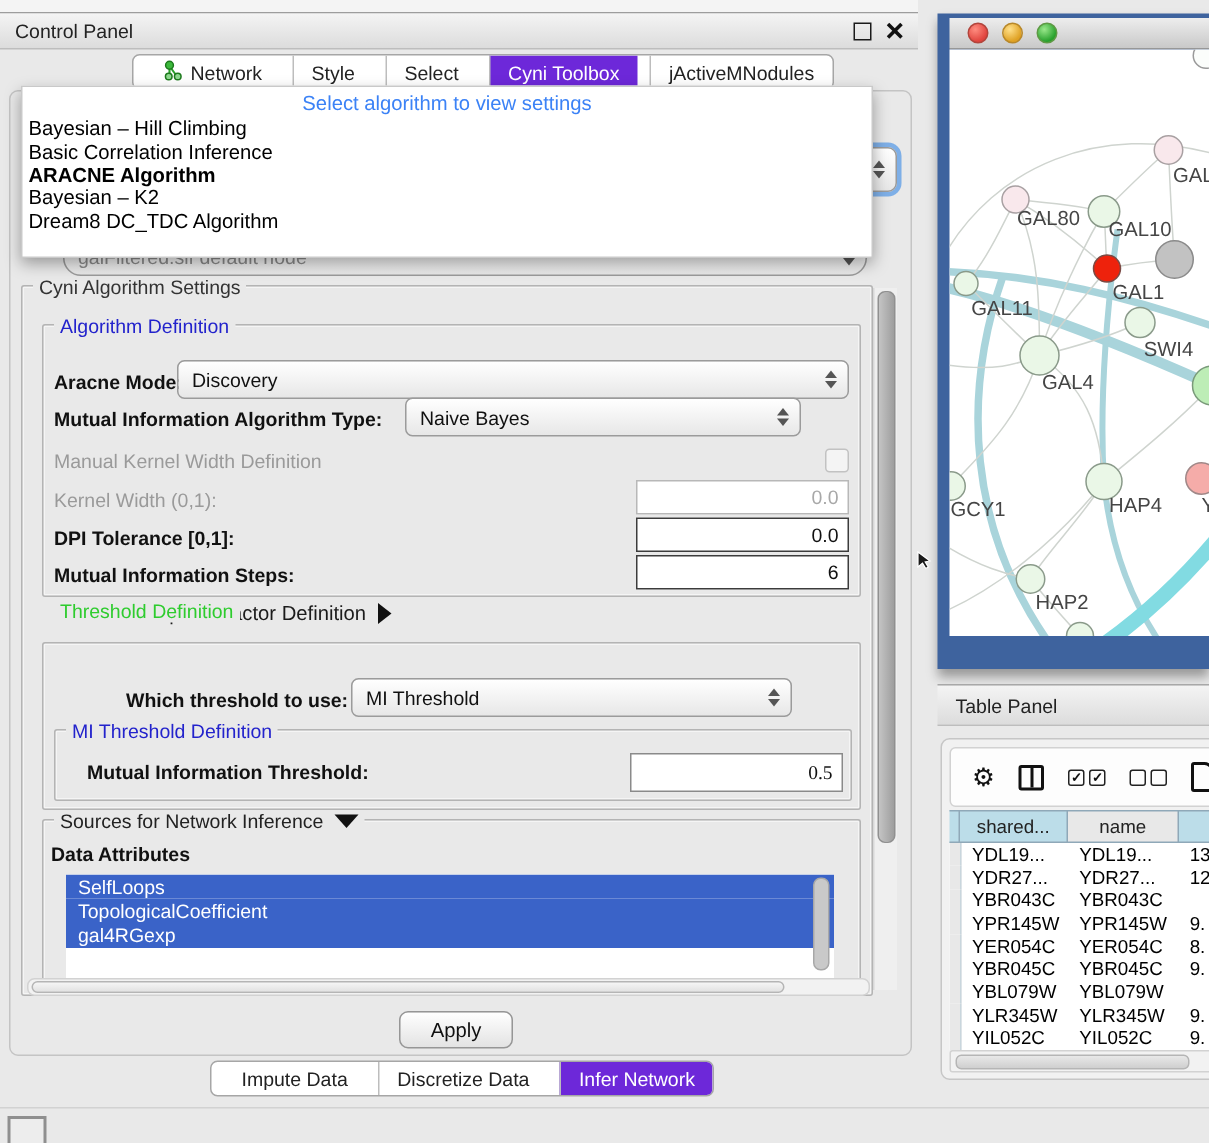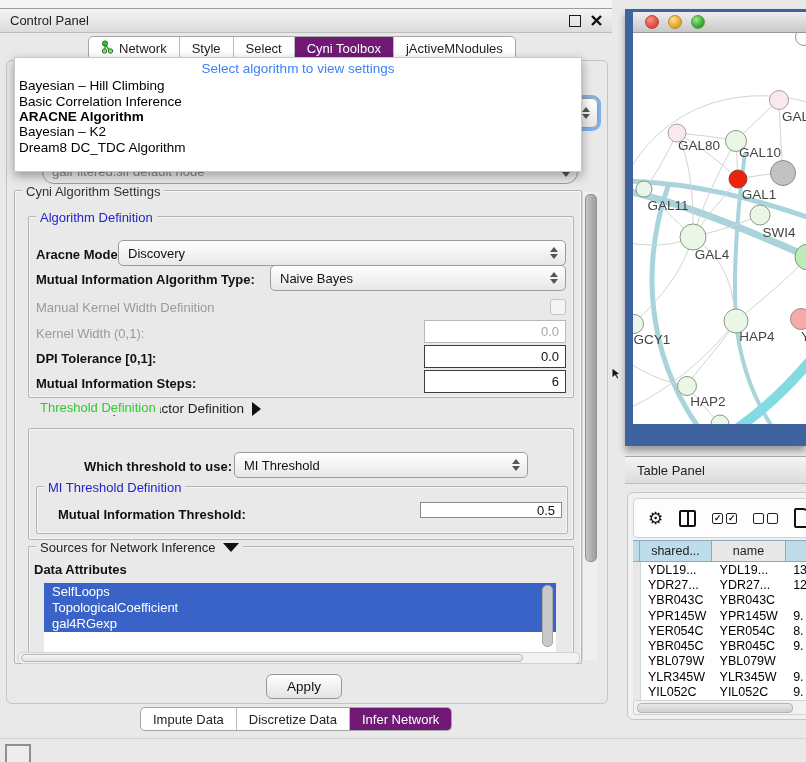--- a/index.html
+++ b/index.html
@@ -9,23 +9,23 @@
 
   
   .dock-topstrip{left:0;top:0;width:612px;height:8px;background:#f4f4f4;border-bottom:1px solid #9d9d9d;}
   .titlebar{background:linear-gradient(#f4f4f4,#dcdcdc);border-bottom:1px solid #bdbdbd;display:flex;align-items:center;}
   .cp-titlebar{left:0;top:9px;width:612px;height:24px;padding:0 10px;box-sizing:border-box;justify-content:space-between;}
   .titlebar .t{font-size:13px;color:#222;}
   .winicons{display:flex;align-items:center;gap:10px;}
   .float-ic{width:10px;height:10px;border:1.5px solid #1a1a1a;background:transparent;}
 
   .tabbar{display:flex;background:#fff;border:1px solid #a6a6a6;border-radius:5px;overflow:hidden;height:22px;align-items:stretch;}
-  .tabseg{display:flex;align-items:center;padding:0 12px;font-size:13px;color:#222;border-left:1px solid #bdbdbd;white-space:nowrap;}
+  .tabseg{display:flex;align-items:center;padding:0 12px;font-size:13px;color:#222;border-left:1px solid #bdbdbd;white-space:nowrap;margin-left:8px;}
   .tabseg:first-child{border-left:none;}
-  .tabseg.sel{background:#701a75;color:#fff;}
+  .tabseg.sel{background:#6d28d9;color:#fff;}
   .netic{margin-right:5px;display:inline-block;}
 
   .content-panel{left:6px;top:60px;width:600px;height:642px;background:#e9e9e9;border:1px solid #c4c4c4;border-radius:6px;}
 
   
   .combo{background:linear-gradient(#ffffff,#e7e7e7);border:1px solid #9b9b9b;border-radius:5px;display:flex;align-items:center;padding:0 24px 0 9px;font-size:13px;color:#111;box-sizing:border-box;}
   .steppers{position:absolute;right:7px;top:50%;transform:translateY(-50%);display:flex;flex-direction:column;gap:2px;}
   .tri-up{width:0;height:0;border-left:4px solid transparent;border-right:4px solid transparent;border-bottom:5px solid #555;}
   .tri-down{width:0;height:0;border-left:4px solid transparent;border-right:4px solid transparent;border-top:5px solid #555;}
   .tfield{background:#fff;border:1.5px solid #3c3c3c;display:flex;align-items:center;justify-content:flex-end;padding:0 6px;font-size:13px;color:#111;box-sizing:border-box;}
@@ -173,21 +173,21 @@
   <div class="abs blabel" style="left:36px;top:247px;">Aracne Mode:</div>
   <div class="abs combo" style="left:118px;top:240px;width:448px;height:26px;">
     <span>Discovery</span>
     <span class="steppers">
         <span class="tri-up"></span>
         <span class="tri-down"></span>
       </span>
   </div>
 
   <div class="abs blabel" style="left:36px;top:272px;">Mutual Information Algorithm Type:</div>
-  <div class="abs combo" style="left:270px;top:265px;width:296px;height:26px;">
+  <div class="abs combo" style="left:270px;top:265px;width:264px;height:26px;">
     <span>Naive Bayes</span>
     <span class="steppers">
         <span class="tri-up"></span>
         <span class="tri-down"></span>
       </span>
   </div>
 
   <div class="abs glabel" style="left:36px;top:300px;">Manual Kernel Width Definition</div>
   <div class="abs chk" style="left:550px;top:299px;"></div>
 
@@ -219,21 +219,21 @@
     <span>MI Threshold</span>
     <span class="steppers">
         <span class="tri-up"></span>
         <span class="tri-down"></span>
       </span>
   </div>
 
   <div class="abs gbox" style="left:36px;top:486px;width:530px;height:46px;"></div>
   <div class="abs legend" style="left:44px;top:480px;color:#2323cc;">MI Threshold Definition</div>
   <div class="abs blabel" style="left:58px;top:507px;">Mutual Information Threshold:</div>
-  <div class="abs tfield" style="left:420px;top:502px;width:142px;height:16px;border-width:1px;border-color:#8a8a8a;">
+  <div class="abs tfield" style="left:420px;top:502px;width:142px;height:26px;border-width:1px;border-color:#8a8a8a;font-family:Liberation Serif, serif;">
       <span>0.5</span>
     </div>
 
   <div class="abs gbox" style="left:28px;top:546px;width:544px;height:114px;border-bottom:none;"></div>
   <div class="abs legend" style="left:36px;top:540px;color:#222;display:flex;align-items:center;gap:7px;">
     <span>Sources for Network Inference</span>
     <span style="width:0;height:0;border-left:8px solid transparent;border-right:8px solid transparent;border-top:9px solid #111;display:inline-block;"></span>
   </div>
   <div class="abs blabel" style="left:34px;top:562px;">Data Attributes</div>
   <div class="abs attr-list">

